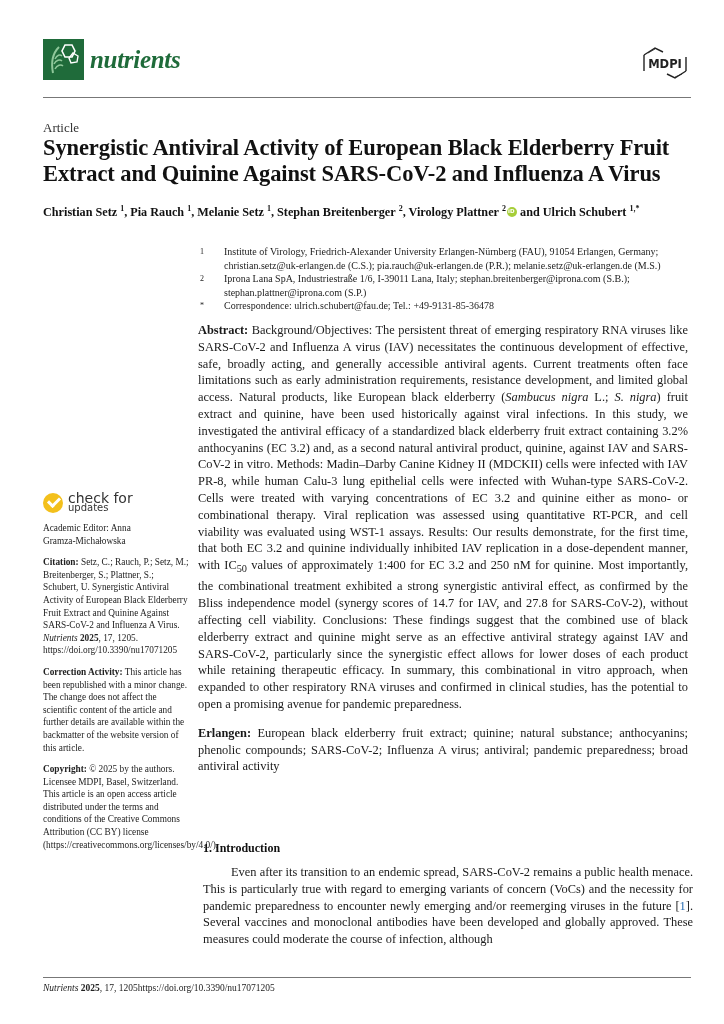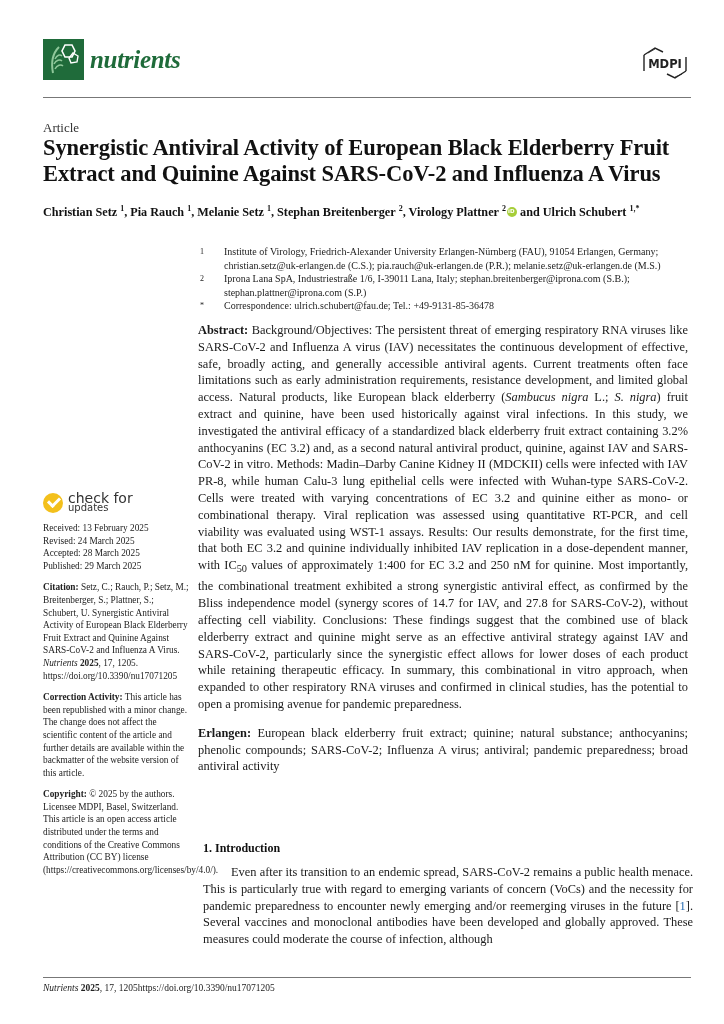--- a/index.html
+++ b/index.html
@@ -111,24 +111,22 @@
 
 <div class="sidebar">
   <div class="check-updates">
     <span class="check-circle"></span>
     <span class="check-text">
       <span class="check-line1 side-line">check for</span>
       <span class="check-line2 side-line">updates</span>
     </span>
   </div>
   <div class="side-block">
-    <span class="side-line">Received: 13 February 2025</span>
-    <span class="side-line">Revised: 24 March 2025</span>
-    <span class="side-line">Accepted: 28 March 2025</span>
-    <span class="side-line">Published: 29 March 2025</span>
+    <span class="side-line">Academic Editor: Anna</span>
+    <span class="side-line">Gramza-Michałowska</span>
   </div>
   <div class="side-block" style="margin-top:9px;">
     <span class="side-bold">Citation:</span>
     <span>Setz, C.; Rauch, P.; Setz, M.; Breitenberger, S.; Plattner, S.; Schubert, U. Synergistic Antiviral Activity of European Black Elderberry Fruit Extract and Quinine Against SARS-CoV-2 and Influenza A Virus.</span>
     <i>Nutrients</i>
     <b>2025</b><span>, 17, 1205. https://doi.org/10.3390/nu17071205</span>
   </div>
   <div class="side-block" style="margin-top:9px;">
     <span class="side-bold">Correction Activity:</span>
     <span>This article has been republished with a minor change. The change does not affect the scientific content of the article and further details are available within the backmatter of the website version of this article.</span>

